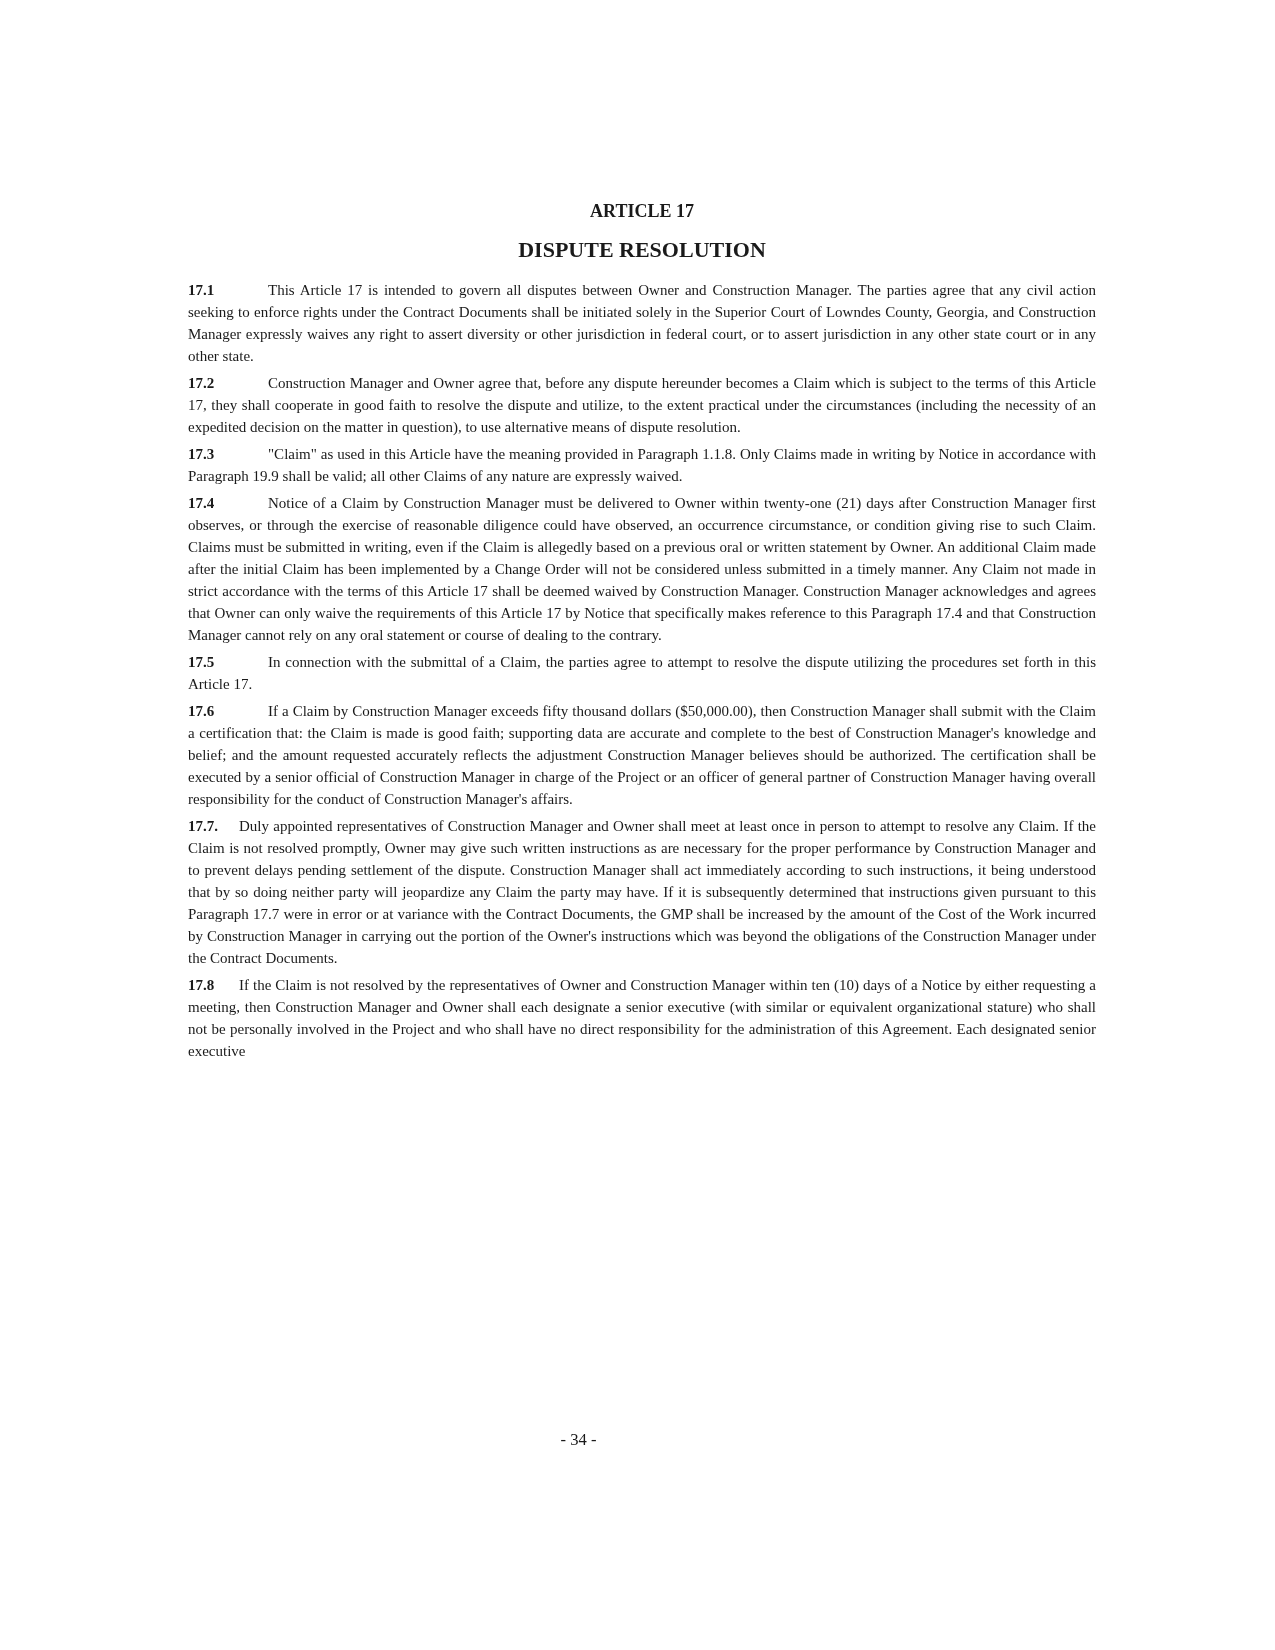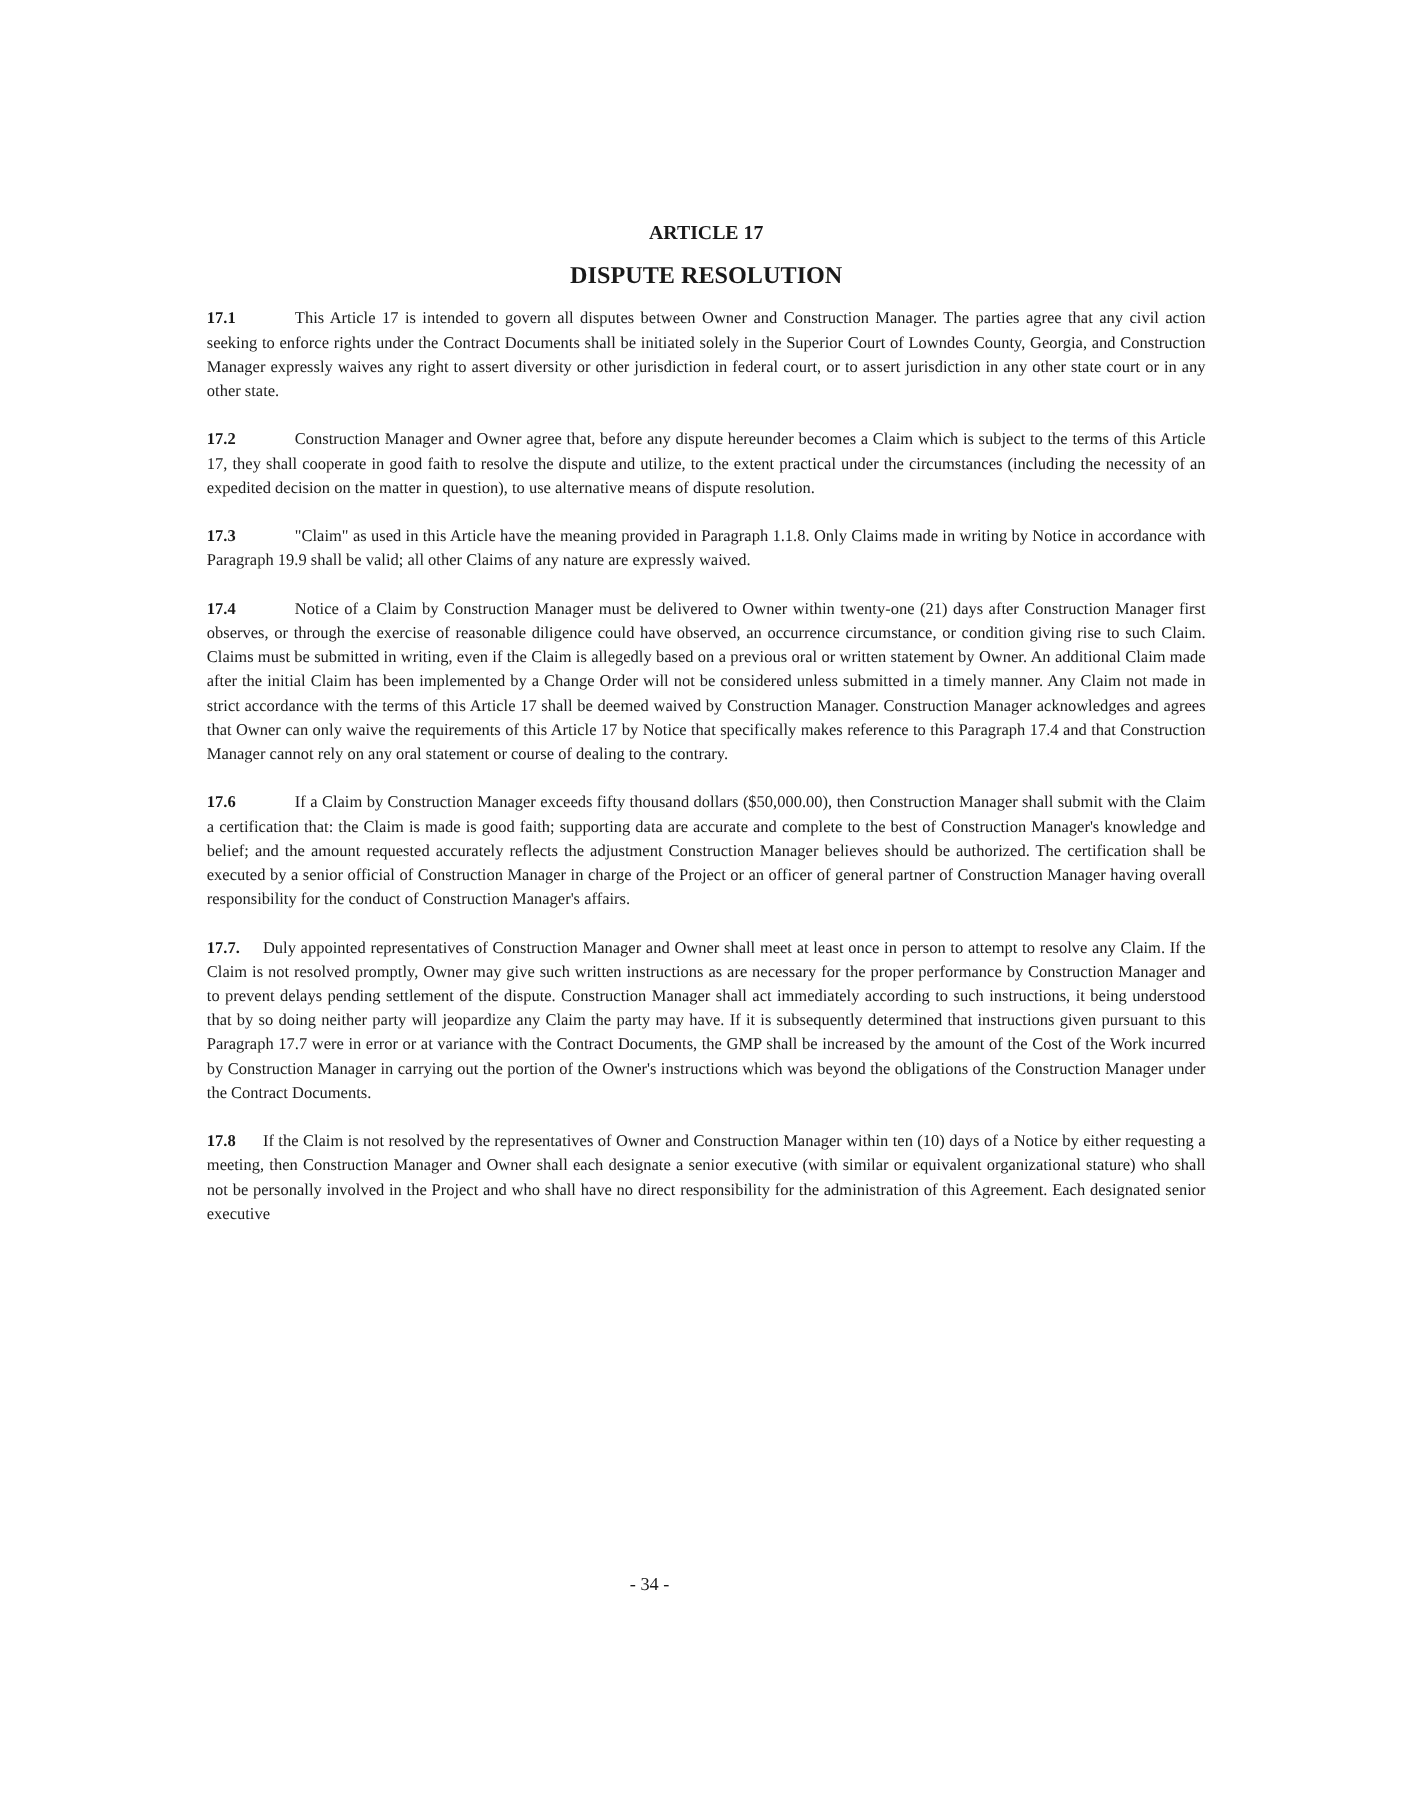--- a/index.html
+++ b/index.html
@@ -34,32 +34,32 @@
       font-size: 22px;
       margin: 17px 0 0 0;
       line-height: 22px;
     }
     .section {
       font-size: 15px;
       line-height: 22px;
       text-align: justify;
       margin: 0;
     }
-    .section + .section { margin-top: 22px; }
+    .section + .section { margin-top: 5px; }
     .first-section { margin-top: 18px; }
     .sec-num {
       font-weight: bold;
       display: inline-block;
       width: 80px;
     }
     .sec-num.narrow { width: 51px; }
     .page-number {
       position: absolute;
       top: 1430px;
-      left: 12px;
+      left: 0;
       width: 1157px;
       text-align: center;
       font-size: 16.6px;
     }
   </style>
 </head>
 <body>
 
 <div class="page">
   <h1 class="article-title">ARTICLE 17</h1>
@@ -74,20 +74,23 @@
   </p>
 
   <p class="section">
     <span class="sec-num">17.3</span><span>"Claim" as used in this Article have the meaning provided in Paragraph 1.1.8.  Only Claims made in writing by Notice in accordance with Paragraph 19.9 shall be valid; all other Claims of any nature are expressly waived.</span>
   </p>
 
   <p class="section">
     <span class="sec-num">17.4</span><span>Notice of a Claim by Construction Manager must be delivered to Owner within twenty-one (21) days after Construction Manager first observes, or through the exercise of reasonable diligence could have observed, an occurrence circumstance, or condition giving rise to such Claim.  Claims must be submitted in writing, even if the Claim is allegedly based on a previous oral or written statement by Owner.  An additional Claim made after the initial Claim has been implemented by a Change Order will not be considered unless submitted in a timely manner. Any Claim not made in strict accordance with the terms of this Article 17 shall be deemed waived by Construction Manager.  Construction Manager acknowledges and agrees that Owner can only waive the requirements of this Article 17 by Notice that specifically makes reference to this Paragraph 17.4 and that Construction Manager cannot rely on any oral statement or course of dealing to the contrary.</span>
   </p>
 
+  <p class="section">
+    <span class="sec-num">17.5</span><span>In connection with the submittal of a Claim, the parties agree to attempt to resolve the dispute utilizing the procedures set forth in this Article 17.</span>
+  </p>
 
   <p class="section">
     <span class="sec-num">17.6</span><span>If a Claim by Construction Manager exceeds fifty thousand dollars ($50,000.00), then Construction Manager shall submit with the Claim a certification that:  the Claim is made is good faith; supporting data are accurate and complete to the best of Construction Manager's knowledge and belief; and the amount requested accurately reflects the adjustment Construction Manager believes should be authorized.  The certification shall be executed by a senior official of Construction Manager in charge of the Project or an officer of general partner of Construction Manager having overall responsibility for the conduct of Construction Manager's affairs.</span>
   </p>
 
   <p class="section">
     <span class="sec-num narrow">17.7.</span><span>Duly appointed representatives of Construction Manager and Owner shall meet at least once in person to attempt to resolve any Claim.  If the Claim is not resolved promptly, Owner may give such written instructions as are necessary for the proper performance by Construction Manager and to prevent delays pending settlement of the dispute.  Construction Manager shall act immediately according to such instructions, it being understood that by so doing neither party will jeopardize any Claim the party may have.  If it is subsequently determined that instructions given pursuant to this Paragraph 17.7 were in error or at variance with the Contract Documents, the GMP shall be increased by the amount of the Cost of the Work incurred by Construction Manager in carrying out the portion of the Owner's instructions which was beyond the obligations of the Construction Manager under  the Contract Documents.</span>
   </p>
 
   <p class="section">

